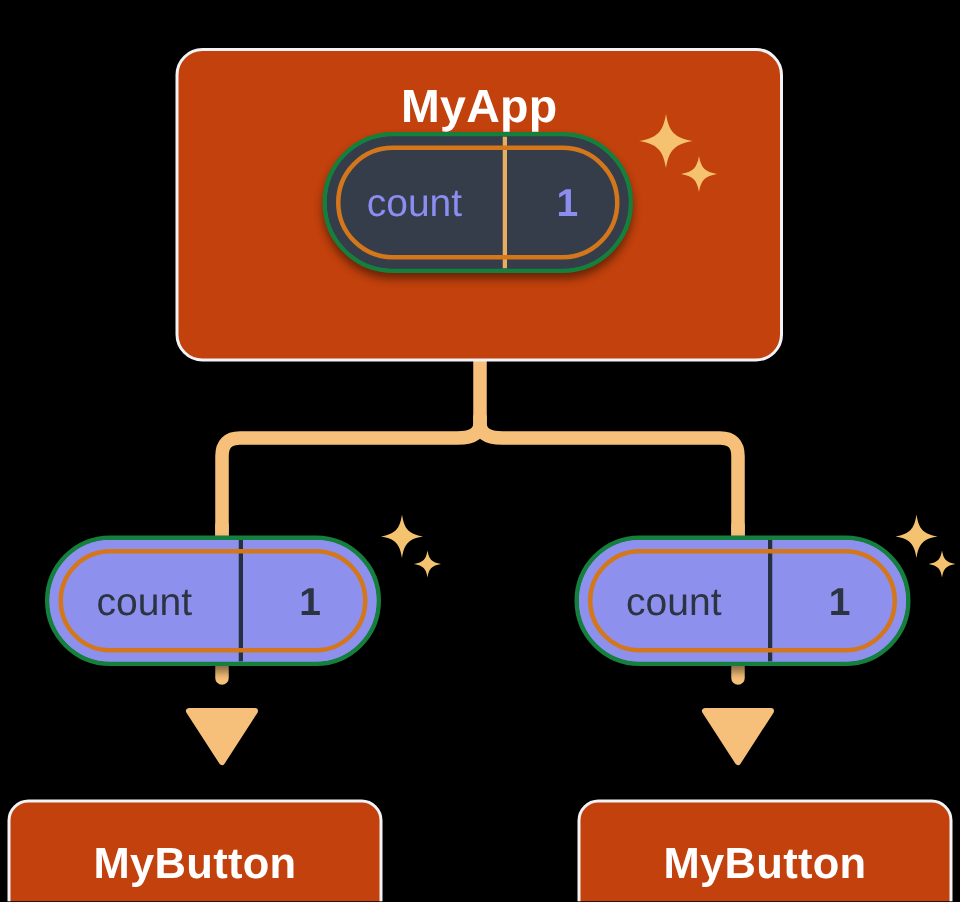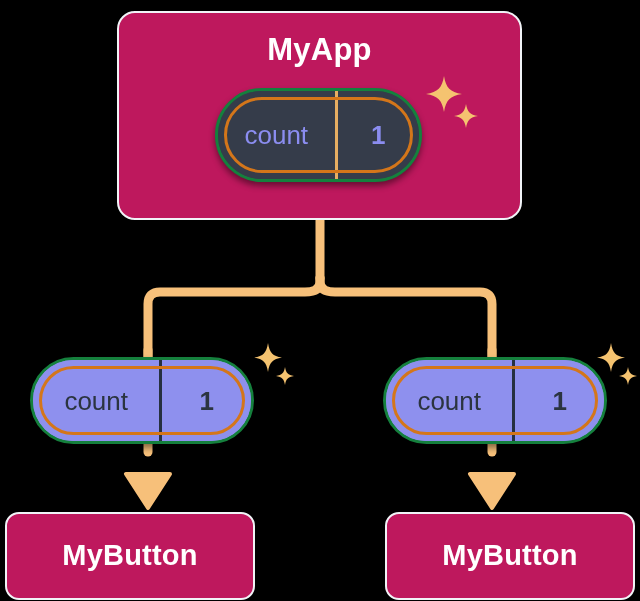--- a/index.html
+++ b/index.html
@@ -19,27 +19,28 @@
     position: absolute;
     left: 0; top: 0;
     width: 640px;
     height: 601px;
     pointer-events: none;
   }
 
   
   .node-card {
     position: absolute;
-    background: #be185d;
+    background: #c2410c;
     border: 2px solid #f1f3f7;
     border-radius: 14px;
     box-sizing: border-box;
     display: flex;
     flex-direction: column;
     align-items: center;
+    margin-top: 21px;
   }
   .node-card.root {
     left: 117px;
     top: 11px;
     width: 405px;
     height: 209px;
     border-radius: 18px;
     padding-top: 20px;
   }
   .node-card.leaf {

